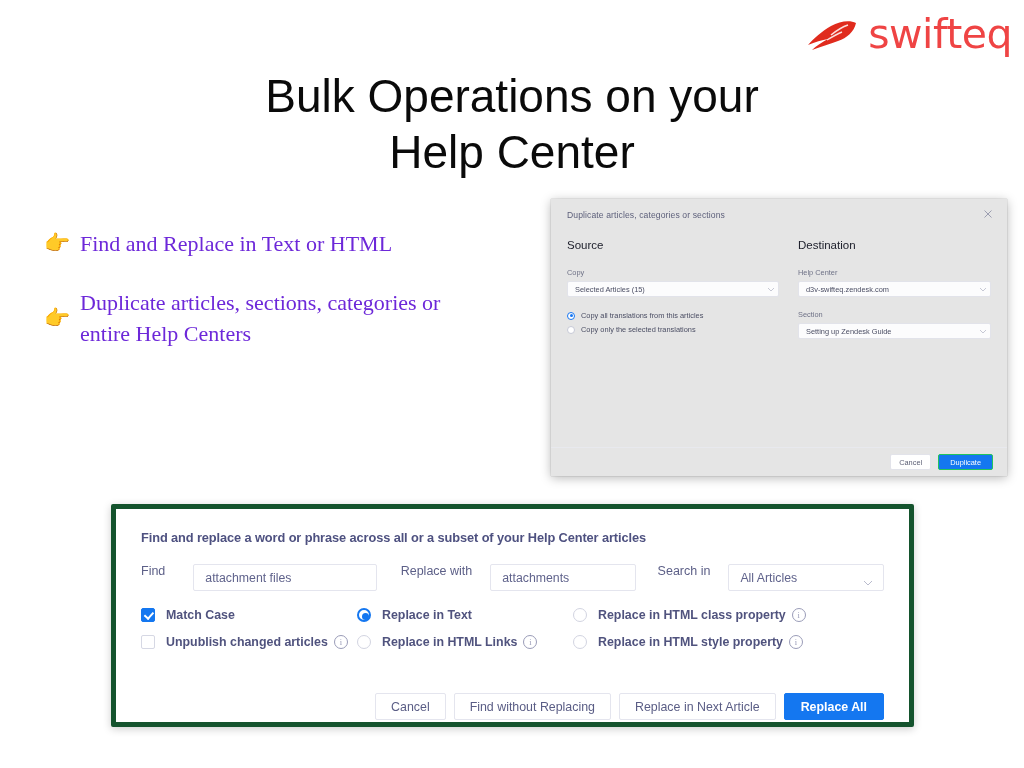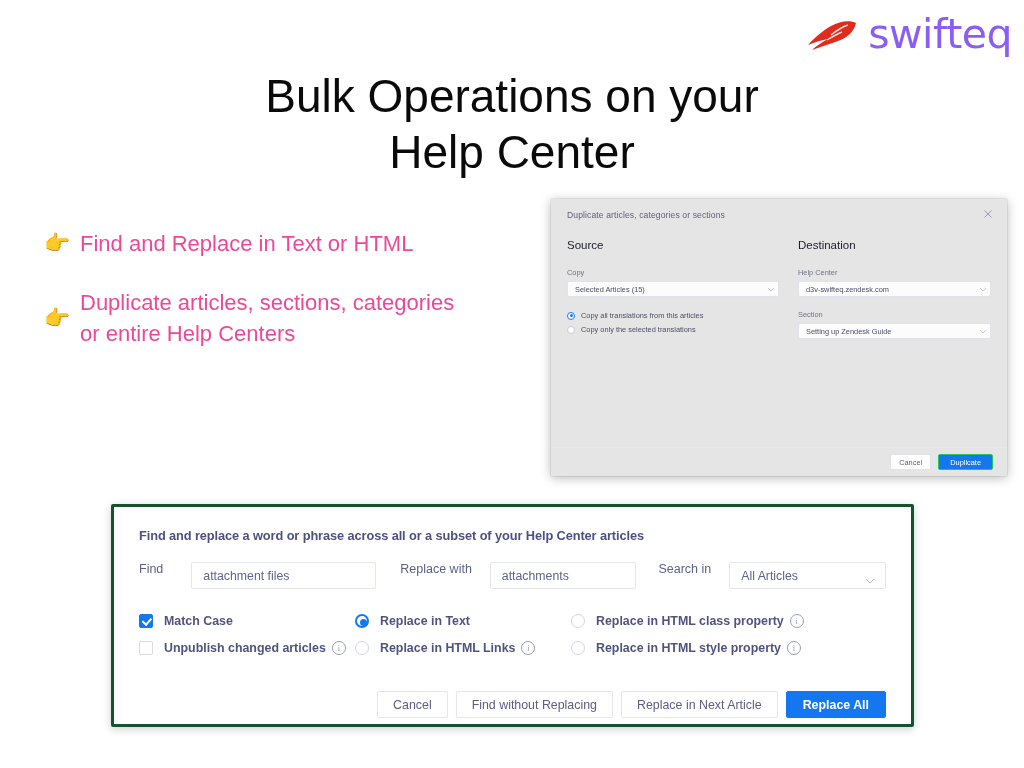--- a/index.html
+++ b/index.html
@@ -28,21 +28,21 @@
   .brand-mark {
     width: 52px;
     height: 34px;
     flex: 0 0 auto;
     display: block;
   }
   .brand-name {
     font-family: "DejaVu Sans", sans-serif;
     font-size: 41px;
     line-height: 1;
-    color: #8b5cf6;
+    color: #ef4444;
     letter-spacing: -0.5px;
     font-weight: 400;
     text-align: right;
   }
 
   
   .headline {
     position: absolute;
     top: 68px;
     left: 0;
@@ -71,22 +71,22 @@
     flex: 0 0 auto;
     width: 36px;
     font-size: 21px;
     line-height: 1;
     text-align: left;
     font-family: "DejaVu Sans", sans-serif;
   }
   .bullet-text {
     font-size: 22px;
     line-height: 31px;
-    color: #ec4899;
-    font-family: Liberation Sans, sans-serif;
+    color: #6d28d9;
+    font-family: Liberation Serif, serif;
   }
 
   
   .dup-dialog {
     position: absolute;
     left: 551px;
     top: 199px;
     width: 456px;
     height: 277px;
     background: #e5e5e5;
@@ -237,21 +237,21 @@
   }
 
   
   .fr-card {
     position: absolute;
     left: 111px;
     top: 504px;
     width: 803px;
     height: 223px;
     background: #ffffff;
-    border: 3px solid #14532d;
+    border: 5px solid #14532d;
     border-radius: 2px;
     box-shadow: 0 2px 9px rgba(0,0,0,0.20);
     box-sizing: border-box;
     padding: 21px 25px 0 25px;
     font-family: "Liberation Sans", sans-serif;
   }
   .fr-heading {
     font-size: 12.8px;
     font-weight: bold;
     color: #4e5180;
@@ -313,21 +313,21 @@
 
   .fr-opts {
     display: flex;
   }
   .fr-opt-col { }
   .fr-opt-col.c1 { width: 216px; }
   .fr-opt-col.c2 { width: 216px; }
   .fr-opt-col.c3 { width: 300px; }
   .fr-opt {
     display: flex;
-    align-items: flex-end;
+    align-items: flex-start;
     height: 22px;
     margin-bottom: 5px;
     cursor: pointer;
   }
   .cb {
     width: 14px;
     height: 14px;
     border-radius: 2px;
     border: 1px solid #d6d8e4;
     background: #fff;

